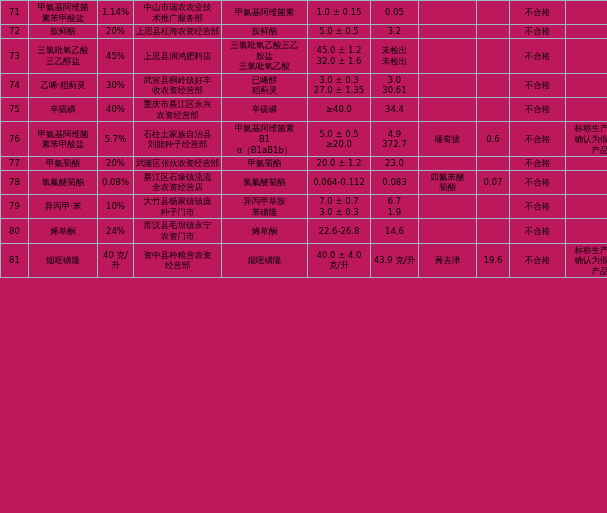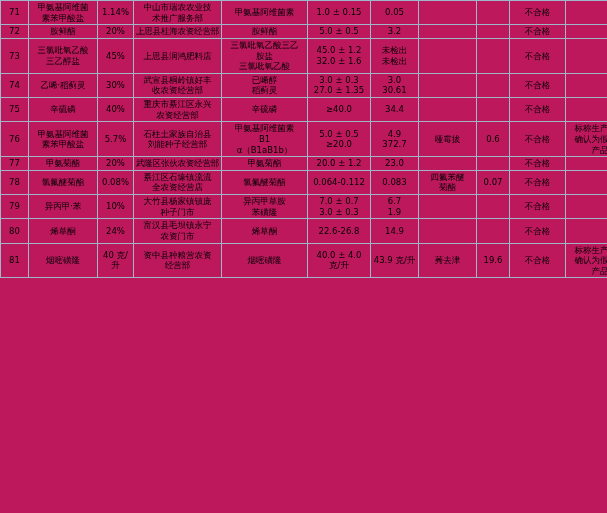--- a/index.html
+++ b/index.html
@@ -481,21 +481,21 @@
             <div>烯草酮</div>
           </div>
         </td>
         <td class="c-meas">
           <div class="cell-lines">
             <div>22.6-26.8</div>
           </div>
         </td>
         <td class="c-std">
           <div class="cell-lines">
-            <div>14.9</div>
+            <div>14.6</div>
           </div>
         </td>
         <td class="c-other">
           <div class="cell-lines">
             <div></div>
           </div>
         </td>
         <td class="c-oval"></td>
         <td class="c-concl">不合格</td>
         <td class="c-remark">

